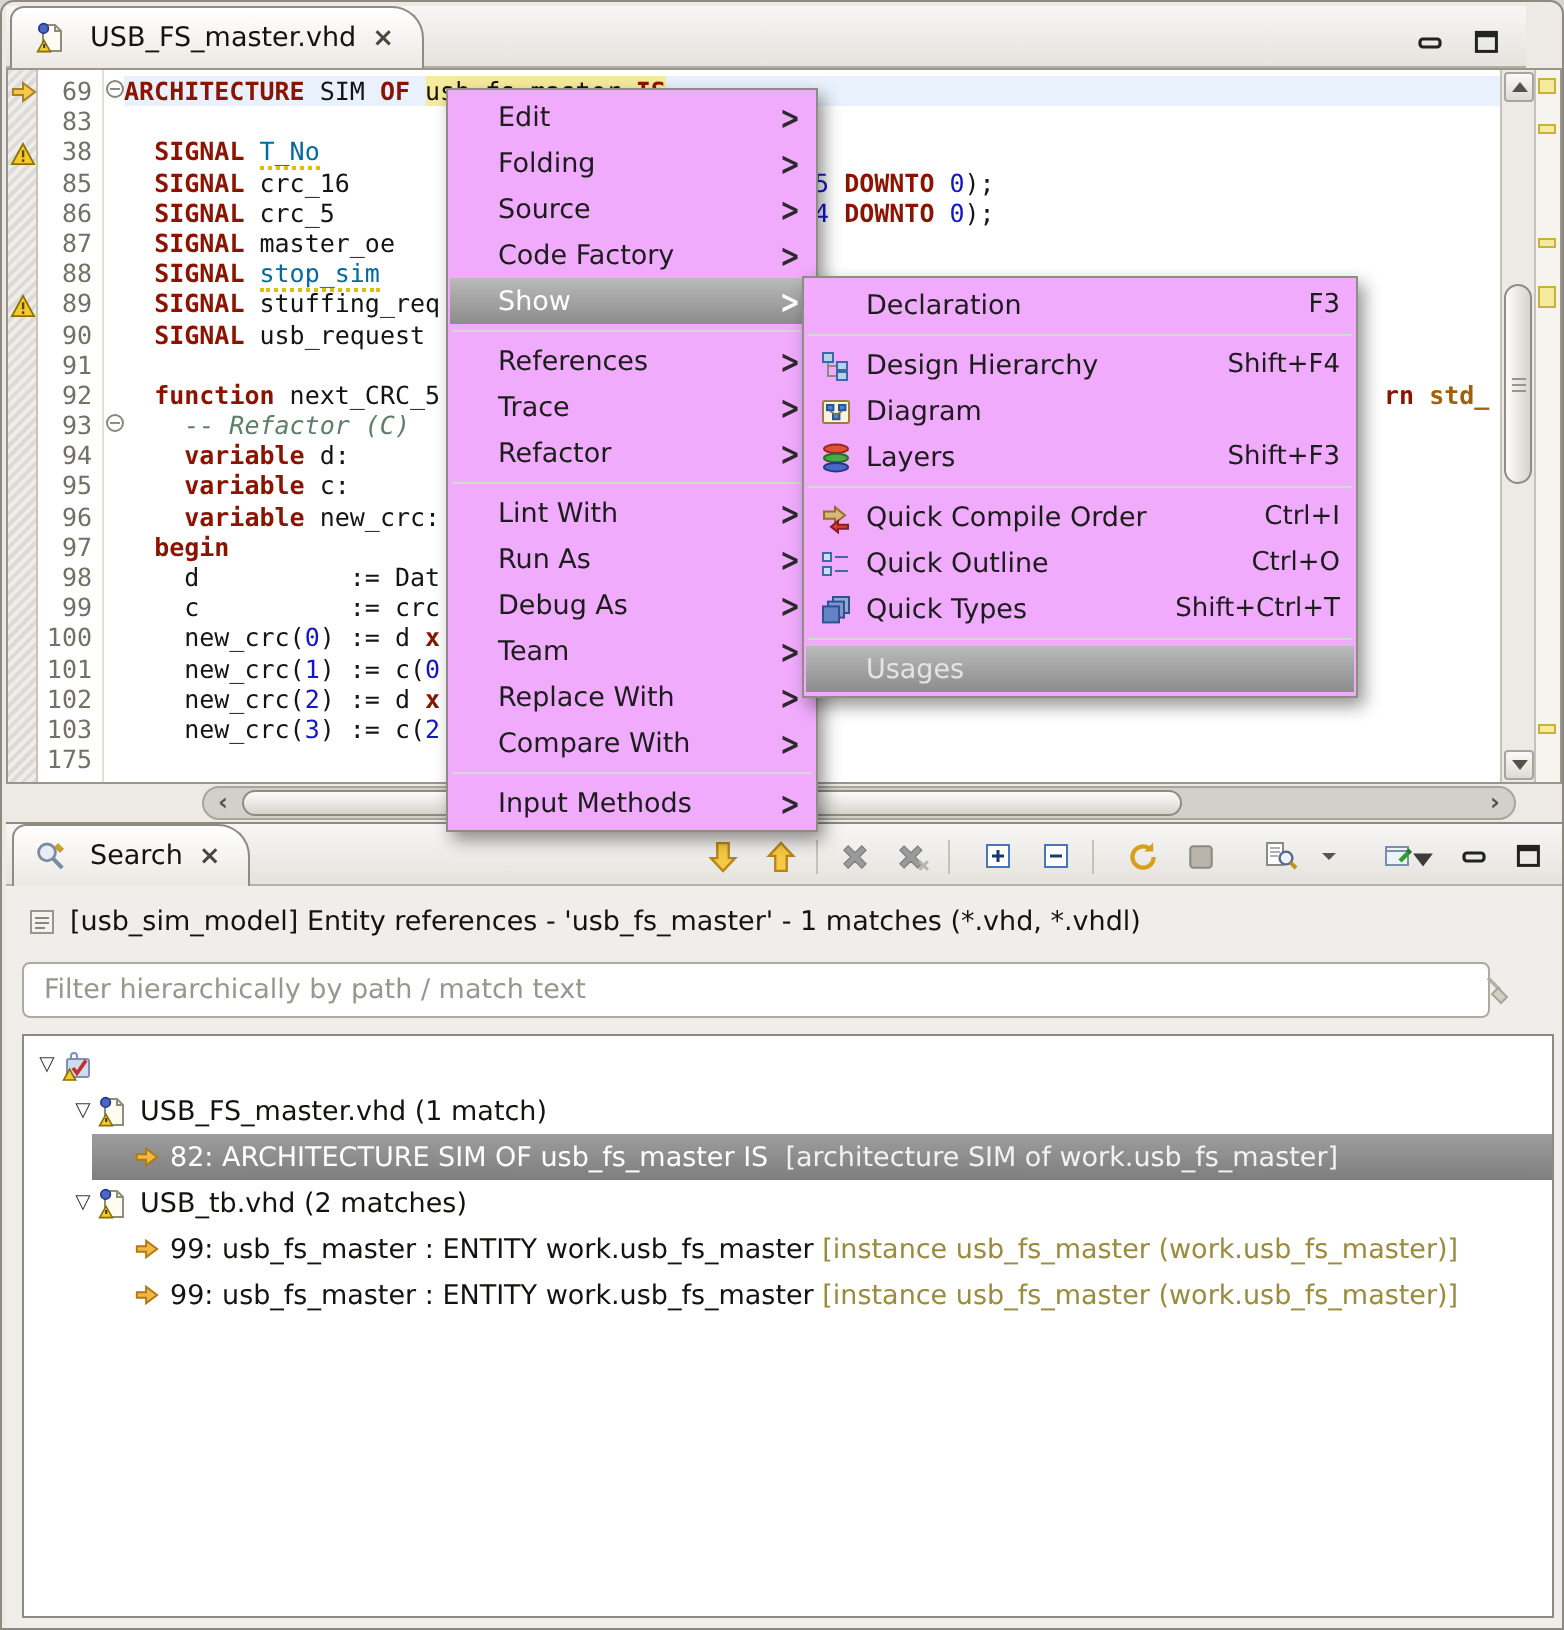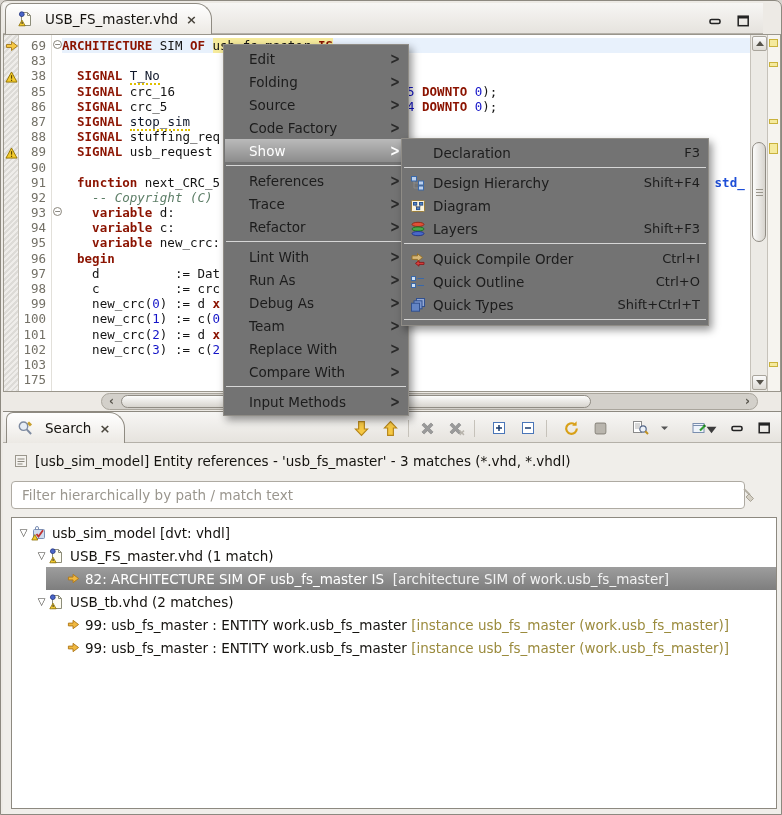--- a/index.html
+++ b/index.html
@@ -27,22 +27,22 @@
          color:#737066;text-align:right;padding-right:5px;background:#fff;}
   #foldcol{position:absolute;left:47px;top:0;bottom:0;width:11px;background:#fff;border-left:1px solid #e2e0da;}
   #codelines{position:absolute;left:58px;top:3px;right:31px;font:12.5px/15.2px "DejaVu Sans Mono",monospace;}
   .cl{height:15.2px;white-space:pre;position:relative;}
   .cl.cur{background:#e8f1fc;margin-right:-260px;}
   .lnum{height:15.2px;}
   .sk{color:#8b1300;font-weight:bold;}
   .sp{color:#141414;}
   .sn{color:#1414c8;}
   .sc{color:#5d7e67;font-style:italic;}
-  .st{color:#1d4ed8;font-weight:bold;}
-  .sw{color:#0f172a;border-bottom:2px dotted #e0c000;}
+  .st{color:#a16207;font-weight:bold;}
+  .sw{color:#0369a1;border-bottom:2px dotted #e0c000;}
   .shl{background:#f6eb9c;color:#141414;}
   .skhl{background:#f6eb9c;color:#8b1300;font-weight:bold;}
   .frag{position:absolute;top:0;white-space:pre;}
   .fold-marker{position:absolute;left:1px;width:9px;height:9px;border:1px solid #8a867c;border-radius:50%;
                background:#fff;color:#55524a;font:8px/7px "DejaVu Sans",sans-serif;text-align:center;}
   .gut-ic{position:absolute;left:1px;}
 
   
   #vscroll{position:absolute;top:0;bottom:0;right:13px;width:17px;background:#eceae5;border-left:1px solid #c6c2ba;}
   .vbtn{position:absolute;left:1px;width:15px;height:15px;background:linear-gradient(#fafafa,#dedbd5);
@@ -84,24 +84,24 @@
   .texp{width:15px;text-align:center;font-size:10px;color:#3c3a34;flex:none;}
   .ticon{flex:none;display:flex;margin-right:5px;}
   .tlabel{white-space:pre;position:relative;}
   .tanno{color:#9b8b3d;}
   .trow.sel::before{content:'';position:absolute;left:34px;right:0;top:0;bottom:0;background:linear-gradient(#9d9d9d,#7e7e7e);}
   .trow.sel .tlabel{color:#fff;}
   .trow.sel .tanno{color:#f2f2f2;}
   .trow.sel .ticon{position:relative;}
 
   
-  .menu{position:absolute;background:#737373;border:1px solid #8f8c86;box-shadow:3px 4px 8px rgba(0,0,0,.42);
+  .menu{position:absolute;background:#f0abfc;border:1px solid #8f8c86;box-shadow:3px 4px 8px rgba(0,0,0,.42);
         padding:2px 1px;z-index:40;}
   #context-menu{left:222px;top:43px;width:186px;}
-  #show-submenu{left:400px;top:137px;width:308px;z-index:50;}
+  #show-submenu{left:400px;top:137px;width:278px;z-index:50;}
   .mi{height:23px;display:flex;align-items:center;font-size:13.5px;color:#1c1c1c;padding-right:7px;}
   .mi .mic{width:21px;margin-left:4px;display:flex;justify-content:center;flex:none;}
   #context-menu .mlabel{margin-left:24px;}
   #show-submenu .mlabel{margin-left:5px;}
   .msc{margin-left:auto;font-size:13px;color:#1c1c1c;}
   .marr{margin-left:auto;font-size:12px;font-weight:bold;color:#2a2a2a;transform:scaleY(1.35);}
   .mi.hl{background:linear-gradient(#bababa,#8c8c8c);color:#fff;}
   .mi.hl .marr{color:#fff;}
   .mi.dh{background:linear-gradient(#bababa,#8c8c8c);color:#e4e4e4;}
   .msep{height:7px;display:flex;align-items:center;padding:0 1px;}
@@ -182,26 +182,27 @@
       <div id="foldcol">
           <span class="fold-marker" style="position: absolute; top: 5px;">−</span>
           <span class="fold-marker" style="position: absolute; top: 172.2px;">−</span>
         </div>
       <div id="codelines">
           <div class="cl cur"><span class="sk">ARCHITECTURE </span><span class="sp">SIM </span><span class="sk">OF </span><span class="shl">usb_fs_master </span><span class="skhl">IS</span></div>
           <div class="cl"></div>
           <div class="cl"><span class="sp">  </span><span class="sk">SIGNAL </span><span class="sw">T_No</span></div>
           <div class="cl"><span class="sp">  </span><span class="sk">SIGNAL </span><span class="sp">crc_16</span><span class="frag" style="left: 345px;"><span class="sn">5 </span><span class="sk">DOWNTO </span><span class="sn">0</span><span class="sp">);</span></span></div>
           <div class="cl"><span class="sp">  </span><span class="sk">SIGNAL </span><span class="sp">crc_5</span><span class="frag" style="left: 345px;"><span class="sn">4 </span><span class="sk">DOWNTO </span><span class="sn">0</span><span class="sp">);</span></span></div>
+          <div class="cl"><span class="sp">  </span><span class="sk">SIGNAL </span><span class="sp">master_oe</span></div>
           <div class="cl"><span class="sp">  </span><span class="sk">SIGNAL </span><span class="sw">stop_sim</span></div>
           <div class="cl"><span class="sp">  </span><span class="sk">SIGNAL </span><span class="sp">stuffing_req</span></div>
           <div class="cl"><span class="sp">  </span><span class="sk">SIGNAL </span><span class="sp">usb_request</span></div>
           <div class="cl"></div>
           <div class="cl"><span class="sp">  </span><span class="sk">function </span><span class="sp">next_CRC_5</span><span class="frag" style="left: 630px;"><span class="sk">rn </span><span class="st">std_</span></span></div>
-          <div class="cl"><span class="sc">    -- Copyright (C)</span></div>
+          <div class="cl"><span class="sc">    -- Refactor (C)</span></div>
           <div class="cl"><span class="sp">    </span><span class="sk">variable </span><span class="sp">d:</span></div>
           <div class="cl"><span class="sp">    </span><span class="sk">variable </span><span class="sp">c:</span></div>
           <div class="cl"><span class="sp">    </span><span class="sk">variable </span><span class="sp">new_crc:</span></div>
           <div class="cl"><span class="sp">  </span><span class="sk">begin</span></div>
           <div class="cl"><span class="sp">    d          := Dat</span></div>
           <div class="cl"><span class="sp">    c          := crc</span></div>
           <div class="cl"><span class="sp">    new_crc(</span><span class="sn">0</span><span class="sp">) := d </span><span class="sk">x</span></div>
           <div class="cl"><span class="sp">    new_crc(</span><span class="sn">1</span><span class="sp">) := c(</span><span class="sn">0</span></div>
           <div class="cl"><span class="sp">    new_crc(</span><span class="sn">2</span><span class="sp">) := d </span><span class="sk">x</span></div>
           <div class="cl"><span class="sp">    new_crc(</span><span class="sn">3</span><span class="sp">) := c(</span><span class="sn">2</span></div>
@@ -331,21 +332,21 @@
               <path d="M1.2 2.6h10" stroke="#222" stroke-width="2"></path>
             </svg></span>
         </div>
     </div>
 
     <div id="desc-row">
       <span id="desc-icon"><svg width="12" height="12" viewBox="0 0 12 12">
             <rect x="0.5" y="0.5" width="11" height="11" fill="#f4f2ee" stroke="#9a968c"></rect>
             <path d="M2.5 4h7M2.5 6.5h7M2.5 9h5" stroke="#8a867c"></path>
           </svg></span>
-      <span id="desc-text">[usb_sim_model] Entity references - 'usb_fs_master' - 3 matches (*.vhd, *.vhdl)</span>
+      <span id="desc-text">[usb_sim_model] Entity references - 'usb_fs_master' - 1 matches (*.vhd, *.vhdl)</span>
     </div>
 
     <div id="filter-row">
       <input id="filter-input" type="text" placeholder="Filter hierarchically by path / match text" style="">
       <span id="filter-clear"><svg width="16" height="16" viewBox="0 0 16 16">
             <path d="M3 2l6 6" stroke="#b4afa4" stroke-width="1.8"></path>
             <path d="M8 7l4.5 4.5-3 3L5 10z" fill="#d4cfc4" stroke="#a8a396"></path>
           </svg></span>
     </div>
 
@@ -353,21 +354,20 @@
         <div class="trow">
           <span class="texp" style="margin-left: 4px;">▽</span>
           <span class="ticon">
             <svg width="16" height="16" viewBox="0 0 16 16">
               <rect x="2.5" y="4.5" width="11" height="9" rx="1" fill="#cfdcef" stroke="#7d90b5"></rect>
               <path d="M4.5 4.5V3a1.5 1.5 0 0 1 3 0v1.5" fill="none" stroke="#7d90b5"></path>
               <path d="M5.5 9l2 2.6L12 5.2" fill="none" stroke="#c03030" stroke-width="1.8"></path>
               <path d="M0.8 15h6L3.8 9.6z" fill="#f4cb2e" stroke="#8a6e00" stroke-width="0.8"></path>
             </svg>
           </span>
-          <span class="tlabel">usb_sim_model [dvt: vhdl]</span>
         </div>
         <div class="trow">
           <span class="texp" style="margin-left: 22px;">▽</span>
           <span class="ticon">
             <svg width="16" height="16" viewBox="0 0 16 16">
               <path d="M3.5 1.5h6l3 3v10h-9z" fill="#fdfcf2" stroke="#8d8d7a"></path>
               <path d="M9.5 1.5v3h3" fill="none" stroke="#8d8d7a"></path>
               <circle cx="3.8" cy="3.2" r="2.4" fill="#4a66c8" stroke="#25357e" stroke-width="0.8"></circle>
               <path d="M0.8 14.8h6.4L4 9.2z" fill="#f4cb2e" stroke="#8a6e00" stroke-width="0.8"></path>
               <rect x="3.6" y="11" width="1" height="2" fill="#333"></rect>
@@ -566,14 +566,18 @@
             <rect x="4" y="3.8" width="8" height="8" fill="#7b96cf" stroke="#31508f"></rect>
             <rect x="1.5" y="6.2" width="8" height="8" fill="#6384c4" stroke="#31508f"></rect>
           </svg>
         </span>
         <span class="mlabel">Quick Types</span>
         <span class="msc">Shift+Ctrl+T</span>
       </div>
       <div class="msep">
         <i></i>
       </div>
+      <div class="mi dh">
+        <span class="mic"></span>
+        <span class="mlabel">Usages</span>
+      </div>
     </div>
 </div>
 
 </body></html>

